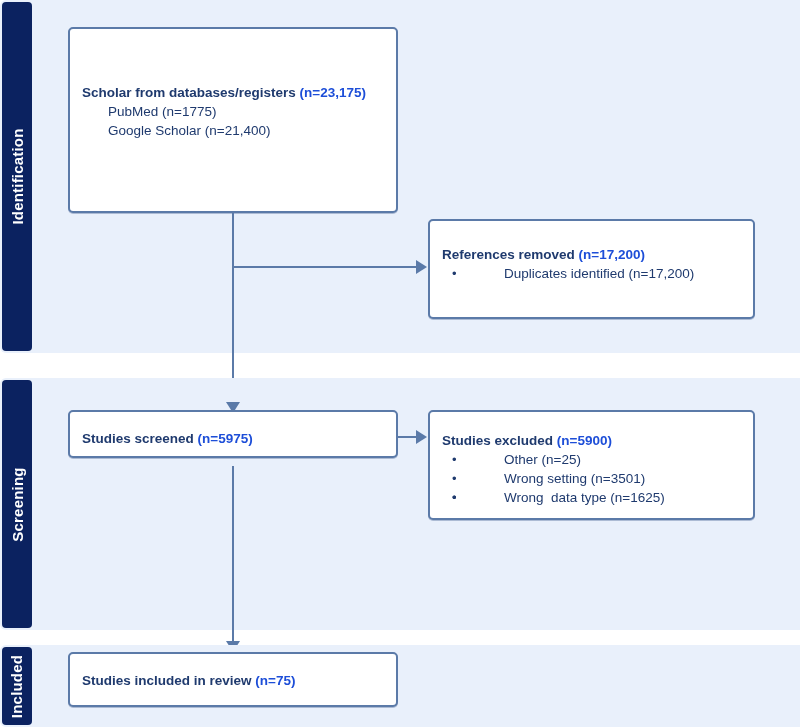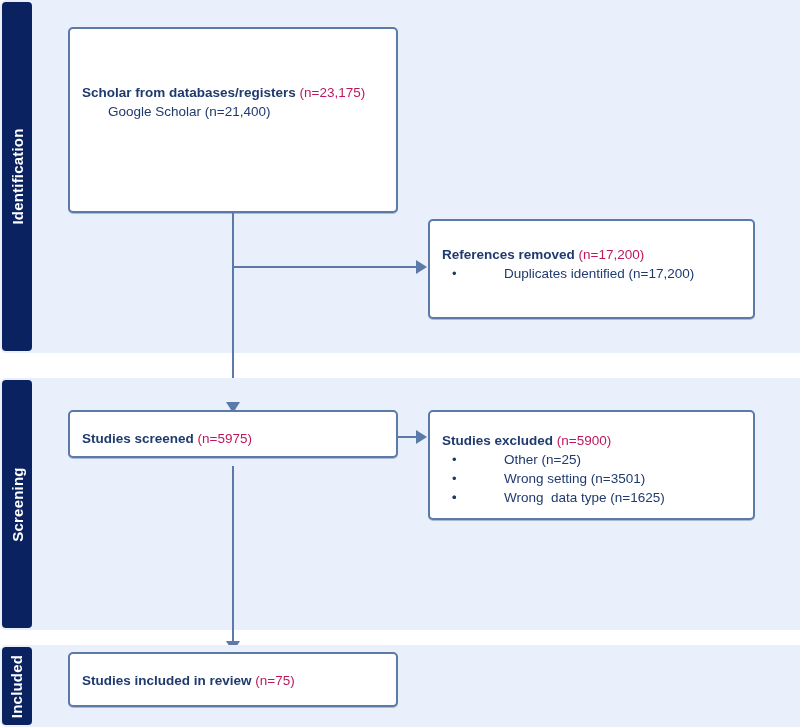--- a/index.html
+++ b/index.html
@@ -66,22 +66,22 @@
     color: #1f3a6e;
     font-size: 13.5px;
     line-height: 19px;
     font-family: "Liberation Sans", sans-serif;
     white-space: pre;
   }
   .line.head {
     font-weight: bold;
   }
   .line .num {
-    color: #be185d;
-    font-weight: normal;
+    color: #1d4ed8;
+    font-weight: bold;
     text-align: right;
   }
   .line.sub {
     padding-left: 26px;
     font-weight: normal;
   }
   .bullet-row {
     display: block;
     position: relative;
     padding-left: 62px;
@@ -133,20 +133,21 @@
 <div id="page">
 
   <div class="stage" style="left:0px; top:0px; width:800px; height:353px;"></div>
   <div class="stage-bar" style="top:2px; height:349px;">
     <span>Identification</span>
   </div>
 
   <div class="box" style="left:68px; top:27px; width:330px; height:186px;">
     <div class="box-inner" style="top:54px;">
       <div class="line head"><span>Scholar from databases/registers </span><span class="num">(n=23,175)</span></div>
+      <div class="line sub">PubMed (n=1775)</div>
       <div class="line sub">Google Scholar (n=21,400)</div>
     </div>
   </div>
 
   <div class="box" style="left:428px; top:219px; width:327px; height:100px;">
     <div class="box-inner" style="top:24px;">
       <div class="line head"><span>References removed </span><span class="num">(n=17,200)</span></div>
       <div class="bullet-row"><span class="dot">•</span><span>Duplicates identified (n=17,200)</span></div>
     </div>
   </div>

